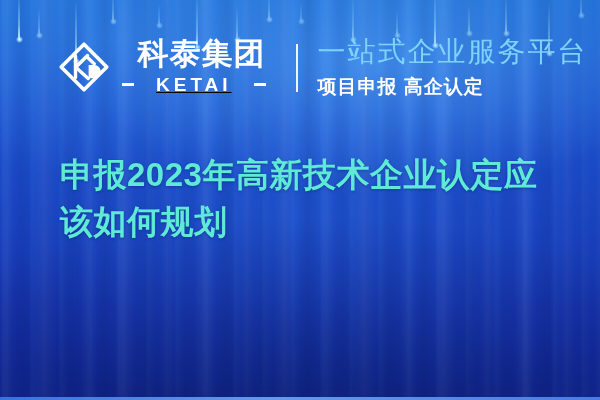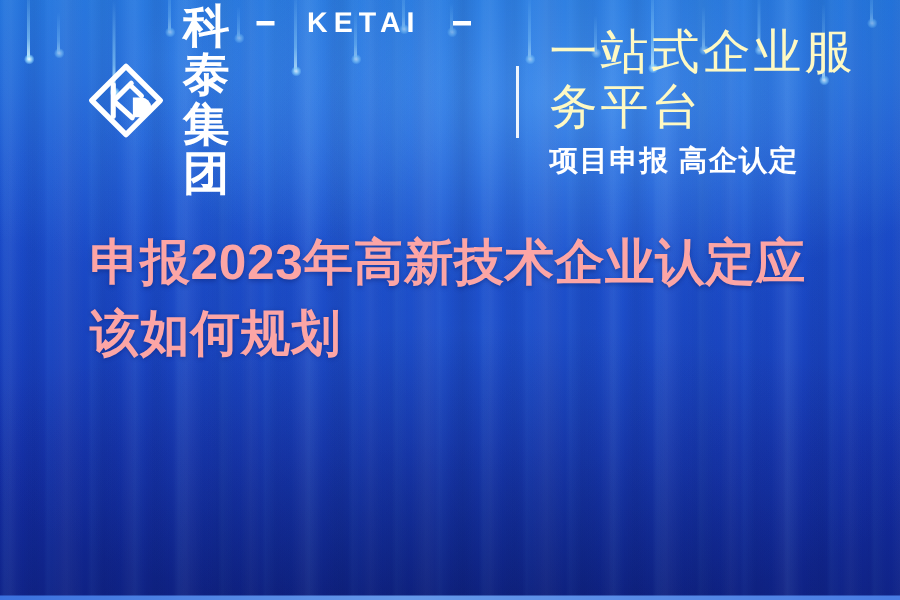--- a/index.html
+++ b/index.html
@@ -152,39 +152,40 @@
 
   .logo-mark {
     width: 52px;
     height: 52px;
     flex: 0 0 52px;
   }
 
   .brand-text {
     margin-left: 12px;
     display: flex;
-    flex-direction: row;
-    align-items: flex-start;
+    flex-direction: column;
+    align-items: flex-end;
   }
 
   .brand-cn {
     color: #ffffff;
     font-size: 31px;
     font-weight: bold;
     letter-spacing: 1px;
     line-height: 1.05;
     font-family: "Liberation Sans", "DejaVu Sans", sans-serif;
   }
 
   .brand-en-row {
     display: flex;
     align-items: center;
     gap: 22px;
     margin-top: 3px;
     width: 100%;
+    text-decoration: underline;
   }
   .brand-en-dash {
     height: 3px;
     background: #ffffff;
     flex: 1 1 auto;
     min-width: 12px;
   }
   .brand-en {
     color: #ffffff;
     font-size: 19px;
@@ -204,42 +205,42 @@
   }
 
   .tagline {
     margin-left: 20px;
     margin-top: -4px;
     display: flex;
     flex-direction: column;
     justify-content: center;
   }
   .tagline-main {
-    color: #fef9c3;
-    font-size: 32px;
+    color: #7dd3fc;
+    font-size: 28px;
     letter-spacing: 2px;
     line-height: 1.15;
     font-family: "Liberation Sans", "DejaVu Sans", sans-serif;
   }
   .tagline-sub {
     color: #ffffff;
     font-size: 19px;
     letter-spacing: 1px;
     margin-top: 5px;
     font-weight: bold;
     font-family: Liberation Sans, sans-serif;
   }
 
   
   .headline {
     position: absolute;
     left: 60px;
     top: 152px;
     width: 510px;
-    color: #fca5a5;
+    color: #5eead4;
     font-size: 33px;
     font-weight: bold;
     line-height: 1.42;
     letter-spacing: 0.5px;
     font-family: "Liberation Sans", "DejaVu Sans", sans-serif;
     text-shadow: 0 1px 3px rgba(4,20,90,0.35);
   }
 </style>
 </head>
 <body>

